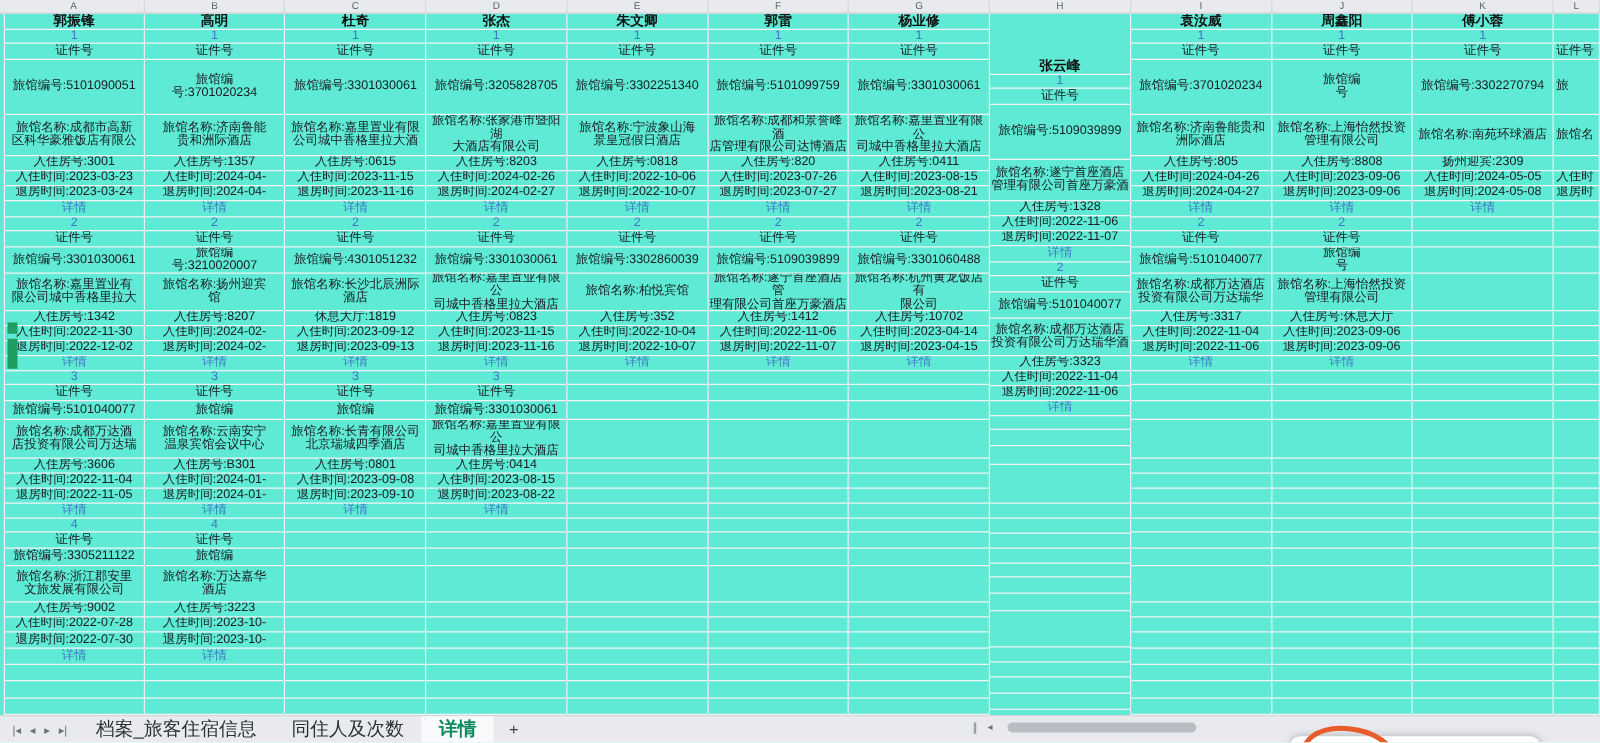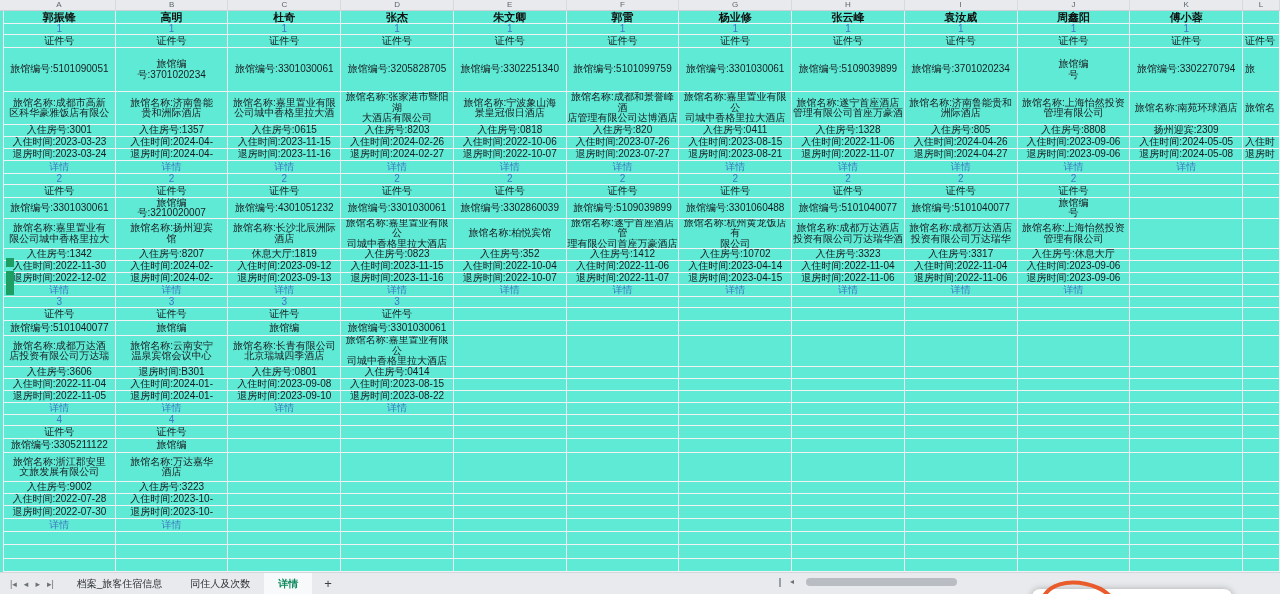--- a/index.html
+++ b/index.html
@@ -22,21 +22,21 @@
   .cell.link{color:#4076c4;cursor:pointer;}
   .cell.oneline{white-space:nowrap;}
   .col.partial .cell{justify-content:flex-start;text-align:left;white-space:nowrap;padding-left:2px;}
   
   .rowmark{position:absolute;left:6px;width:8px;background:#1f9e63;z-index:2;}
   
   .tabbar{position:absolute;left:0;top:572px;width:1280px;height:22px;background:#e8eaed;
           border-top:1px solid #d3d6da;box-sizing:border-box;display:flex;align-items:center;z-index:4;}
   .navs{display:flex;gap:7px;padding:0 9px 0 10px;color:#6b7177;font-size:9px;line-height:20px;}
   .navs span{cursor:default;}
-  .tab{height:21px;display:flex;align-items:center;padding:0 14px;font-size:10px;color:#2c3036;
+  .tab{height:21px;display:flex;align-items:center;padding:0 14px;font-size:15px;color:#2c3036;
        cursor:pointer;}
   .tab.active{background:#f7f9fa;color:#0e8a5e;font-weight:bold;}
   .addbtn{padding:0 12px;font-size:13px;color:#3c4045;cursor:pointer;}
   
   .hs-divider{position:absolute;left:779px;top:578px;width:2px;height:9px;background:#9aa0a7;z-index:5;}
   .hs-arrow{position:absolute;left:790px;top:577px;font-size:8px;color:#6b7177;z-index:5;}
   .hs-thumb{position:absolute;left:806px;top:578px;width:151px;height:8px;border-radius:4px;
             background:#b9bdc3;z-index:5;cursor:pointer;}
   
   .popup{position:absolute;left:1032px;top:589px;width:200px;height:14px;background:#fff;
@@ -127,21 +127,21 @@
 馆</div>
         <div class="cell oneline" style="height: 12px;">入住房号:8207</div>
         <div class="cell oneline" style="height: 12px;">入住时间:2024-02-</div>
         <div class="cell oneline" style="height: 12px;">退房时间:2024-02-</div>
         <div class="cell link" style="height: 12px;">详情</div>
         <div class="cell blue" style="height: 11px;">3</div>
         <div class="cell" style="height: 13px;">证件号</div>
         <div class="cell" style="height: 15px;">旅馆编</div>
         <div class="cell" style="height: 31px;">旅馆名称:云南安宁
 温泉宾馆会议中心</div>
-        <div class="cell oneline" style="height: 12px;">退房时间:B301</div>
+        <div class="cell oneline" style="height: 12px;">入住房号:B301</div>
         <div class="cell oneline" style="height: 12px;">入住时间:2024-01-</div>
         <div class="cell oneline" style="height: 12px;">退房时间:2024-01-</div>
         <div class="cell link" style="height: 12px;">详情</div>
         <div class="cell blue" style="height: 11px;">4</div>
         <div class="cell" style="height: 13px;">证件号</div>
         <div class="cell" style="height: 14px;">旅馆编</div>
         <div class="cell" style="height: 29px;">旅馆名称:万达嘉华
 酒店</div>
         <div class="cell oneline" style="height: 12px;">入住房号:3223</div>
         <div class="cell oneline" style="height: 12px;">入住时间:2023-10-</div>
@@ -346,21 +346,21 @@
         <div class="cell" style="height: 29px;"></div>
         <div class="cell oneline" style="height: 12px;"></div>
         <div class="cell oneline" style="height: 12px;"></div>
         <div class="cell oneline" style="height: 13px;"></div>
         <div class="cell link" style="height: 13px;"></div>
         <div class="cell" style="height: 13px;"></div>
         <div class="cell" style="height: 14px;"></div>
         <div class="cell" style="height: 13px;"></div>
       </div>
       <div class="col" style="left: 792.11px; width: 112.73px;">
-        <div class="cell name" style="height: 13px;">张云峰</div>
+        <div class="cell name" style="height: 13px; margin-top: 36px;">张云峰</div>
         <div class="cell blue" style="height: 11px;">1</div>
         <div class="cell" style="height: 13px;">证件号</div>
         <div class="cell" style="height: 44px;">旅馆编号:5109039899</div>
         <div class="cell" style="height: 33px;">旅馆名称:遂宁首座酒店
 管理有限公司首座万豪酒</div>
         <div class="cell oneline" style="height: 12px;">入住房号:1328</div>
         <div class="cell oneline" style="height: 12px;">入住时间:2022-11-06</div>
         <div class="cell oneline" style="height: 12px;">退房时间:2022-11-07</div>
         <div class="cell link" style="height: 13px;">详情</div>
         <div class="cell blue" style="height: 11px;">2</div>

